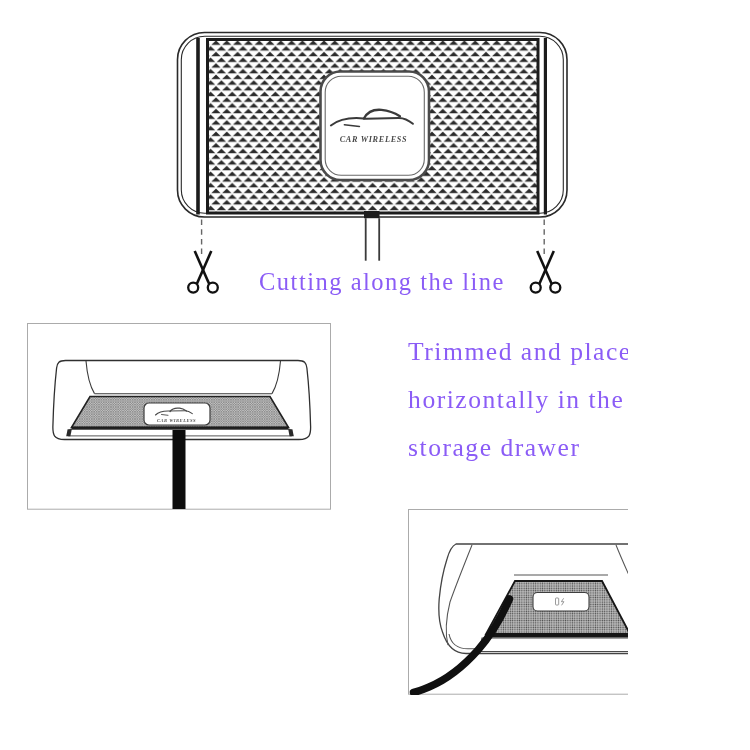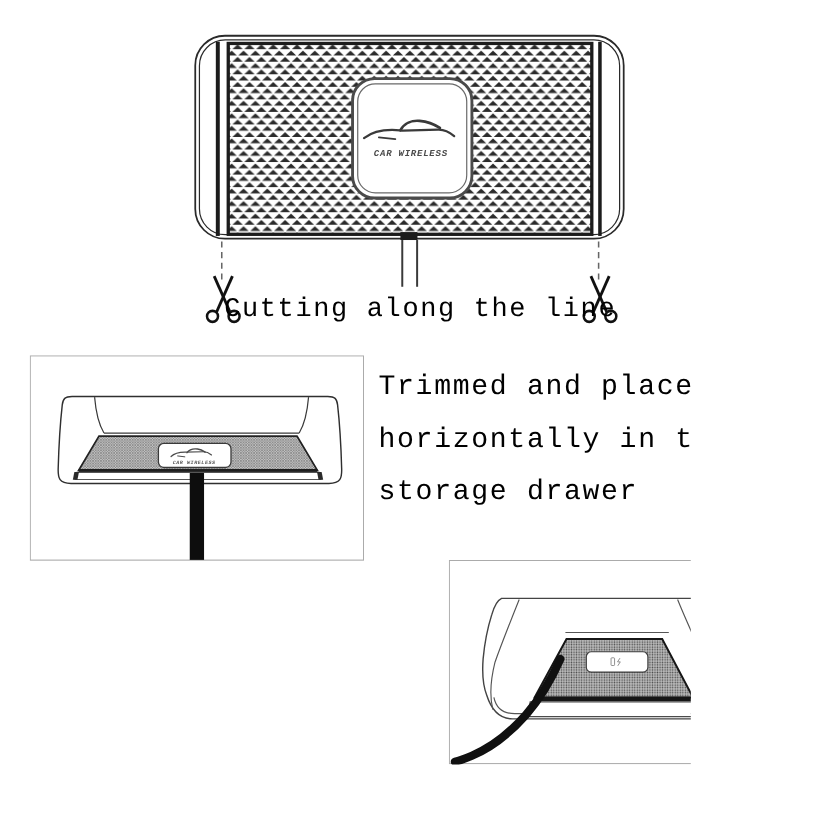--- a/index.html
+++ b/index.html
@@ -1,19 +1,19 @@
 <!DOCTYPE html>
 <html><head>
 <meta charset="utf-8">
 <style>
   html,body{margin:0;padding:0;background:#ffffff;}
   #page{position:relative;width:628px;height:750px;background:#ffffff;overflow:hidden;
-        font-family:Liberation Mono, monospace;}
+        font-family:Liberation Serif, serif;}
   .abs{position:absolute;}
-  .txt{color:#000000;white-space:nowrap;}
+  .txt{color:#8b5cf6;white-space:nowrap;}
 </style>
 </head>
 <body>
 <div id="page">
 
 <svg class="abs" style="left:0;top:0" width="750" height="310" viewBox="0 0 750 310">
   <defs>
     <pattern id="tri" width="10.8" height="11.4" patternUnits="userSpaceOnUse">
       <path d="M5.4 0.5 L10.1 4.9 L0.7 4.9 Z" fill="#2b2b2b"></path>
       <path d="M0 6.2 L4.7 10.6 L-4.7 10.6 Z" fill="#2b2b2b"></path>

